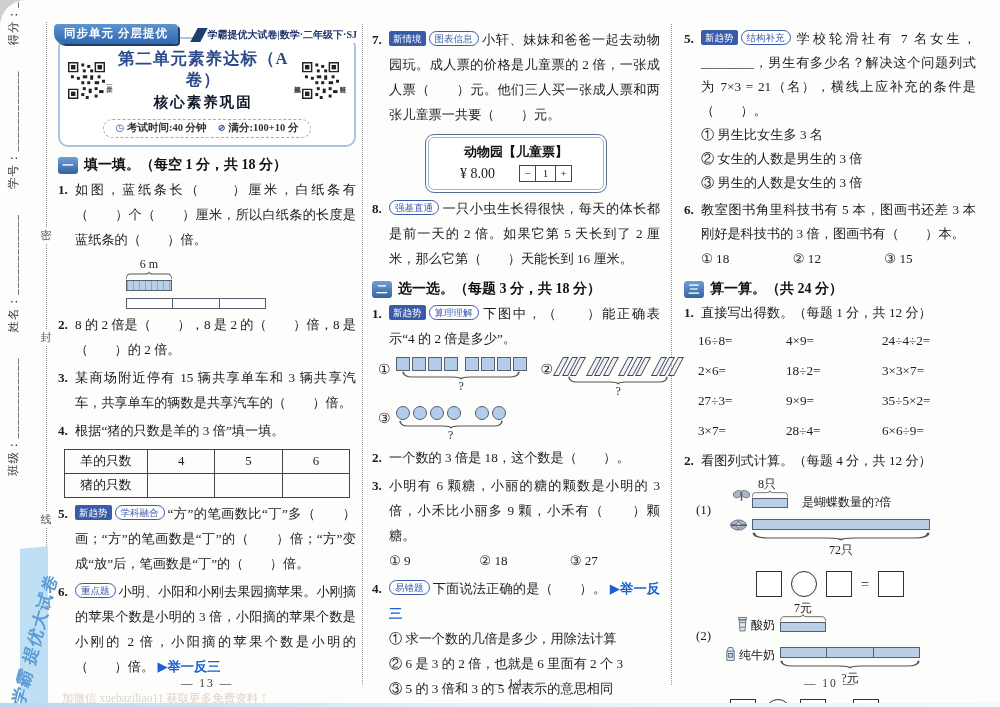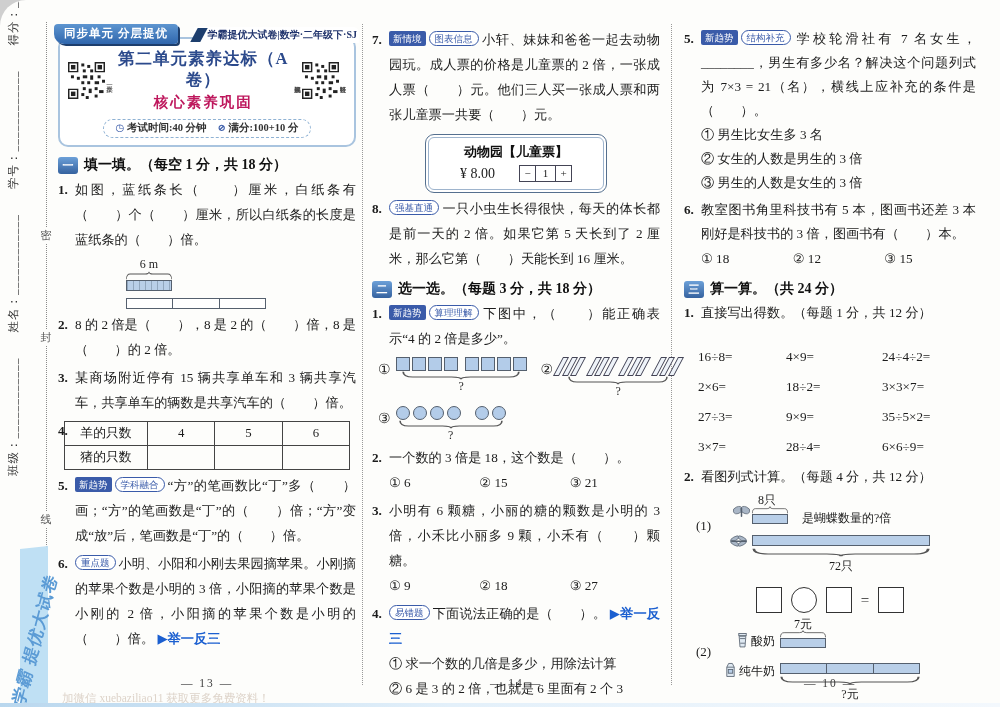--- a/index.html
+++ b/index.html
@@ -40,21 +40,21 @@
   .brand-tab{position:absolute;top:-10px;right:-3px;z-index:2;background:#fff;
     padding:1px 2px 1px 14px;font-size:10px;font-weight:700;color:#23366e;border-radius:0 6px 0 0;}
   .brand-tab::before{content:"";position:absolute;left:0;top:1px;width:10px;height:14px;
     background:#1d3e6d;transform:skewX(-28deg);}
   .title-row{display:flex;align-items:center;justify-content:space-between;gap:3px;}
   .qr{width:37px;height:37px;flex:0 0 auto;}
   .vcap{writing-mode:vertical-rl;font-size:6.5px;color:#444;line-height:1;flex:0 0 auto;}
   .qr-group{display:flex;align-items:center;gap:1px;}
   .title-stack{flex:1;text-align:center;}
   .main-title{font-size:16.5px;font-weight:700;color:#2c4a8c;letter-spacing:1px;line-height:1.25;}
-  .sub-title{font-size:14.5px;font-weight:700;color:#be185d;margin-top:3px;letter-spacing:2px;}
+  .sub-title{font-size:14.5px;font-weight:700;color:#0f172a;margin-top:3px;letter-spacing:2px;}
   .exam-pill{width:fit-content;margin:7px auto 0;border:1.5px dashed #8fb2d4;border-radius:12px;
     font-size:10.5px;font-weight:700;color:#333;padding:1px 12px 2px;display:flex;gap:11px;align-items:center;}
   .exam-pill .ic{color:#3a5ba9;font-size:10px;}
 
   
   .sec{display:flex;align-items:center;gap:6px;margin-top:9px;font-weight:700;font-size:14px;color:#111;}
   .sec-num{width:20px;height:17px;flex:0 0 auto;background:linear-gradient(#6ca0d8,#35629f);color:#fff;
     border-radius:3px;font-size:11px;text-align:center;line-height:17px;font-weight:700;}
   .q{position:relative;padding-left:17px;margin-top:3px;font-size:13.2px;line-height:25px;text-align:justify;}
   .col3 .q{line-height:24px;}
@@ -118,21 +118,21 @@
   .tape .ticon{position:absolute;}
   .tape .tlabel{position:absolute;font-size:12px;line-height:14px;}
   .tape .bar{position:absolute;}
   .tape .brace{position:absolute;}
   .eqrow{display:flex;align-items:center;justify-content:center;gap:9px;margin:6px 0 2px;}
   .bx{width:24px;height:24px;border:1.6px solid #333;background:#fff;}
   .crc{width:24px;height:24px;border:1.6px solid #333;border-radius:50%;background:#fff;}
   .eqrow .eq{font-size:15px;}
   .eqrow .sfx{font-size:14px;}
 
-  .grid12{display:grid;grid-template-columns:88px 96px 1fr;row-gap:14px;margin-top:24px;padding-left:14px;
+  .grid12{display:grid;grid-template-columns:88px 96px 1fr;row-gap:14px;margin-top:8px;padding-left:14px;
     font-size:13.2px;}
 </style>
 </head>
 <body>
 
 <svg width="0" height="0" style="position:absolute">
   <defs>
     <symbol id="ub" viewBox="0 0 100 12" preserveAspectRatio="none">
       <path d="M1 1 Q1 8 9 8 L42 8 Q50 8 50 11 Q50 8 58 8 L91 8 Q99 8 99 1" fill="none" stroke="#555" stroke-width="1.5"></path>
     </symbol>
@@ -281,20 +281,21 @@
       <span>8 的 2 倍是（　　），8 是 2 的（　　）倍，8 是（　　）的 2 倍。</span>
     </div>
 
     <div class="q">
       <span class="num">3.</span>
       <span>某商场附近停有 15 辆共享单车和 3 辆共享汽车，共享单车的辆数是共享汽车的（　　）倍。</span>
     </div>
 
     <div class="q">
       <span class="num">4.</span>
+      <span>根据“猪的只数是羊的 3 倍”填一填。</span>
     </div>
     <table class="pig">
       <tbody>
           <tr>
         <td>羊的只数</td>
         <td>4</td>
         <td>5</td>
         <td>6</td>
       </tr>
       <tr>
@@ -429,25 +430,20 @@
             </svg>
           <span class="qmark">?</span>
         </div>
       </div>
     </div>
 
     <div class="q">
       <span class="num">2.</span>
       <span>一个数的 3 倍是 18，这个数是（　　）。</span>
     </div>
-    <div class="choices">
-      <span>① 6</span>
-        <span>② 15</span>
-        <span>③ 21</span>
-    </div>
 
     <div class="q">
       <span class="num">3.</span>
       <span>小明有 6 颗糖，小丽的糖的颗数是小明的 3 倍，小禾比小丽多 9 颗，小禾有（　　）颗糖。</span>
     </div>
     <div class="choices">
       <span>① 9</span>
         <span>② 18</span>
         <span>③ 27</span>
     </div>

